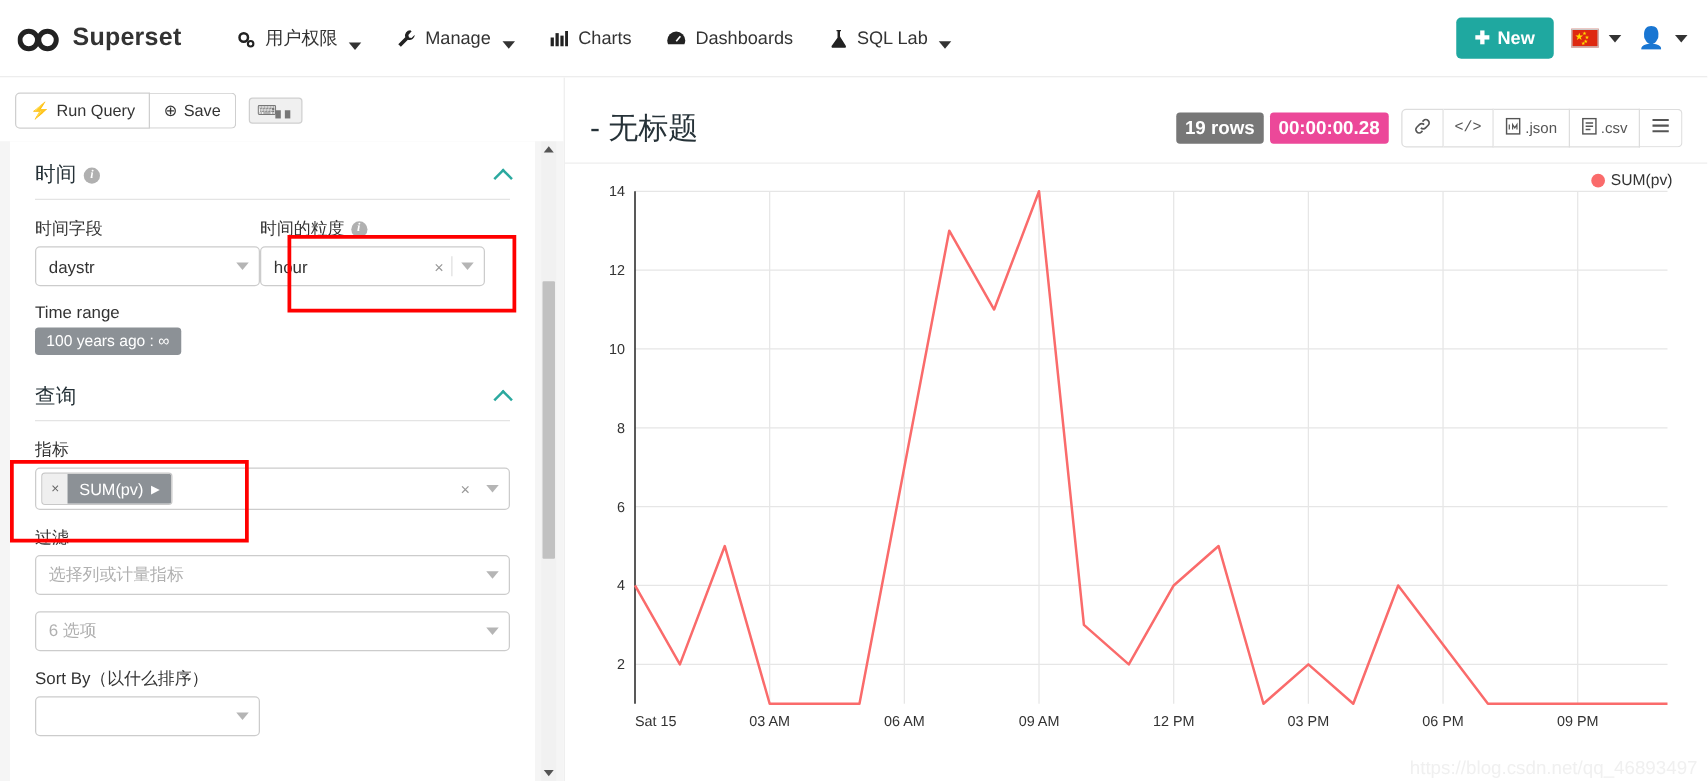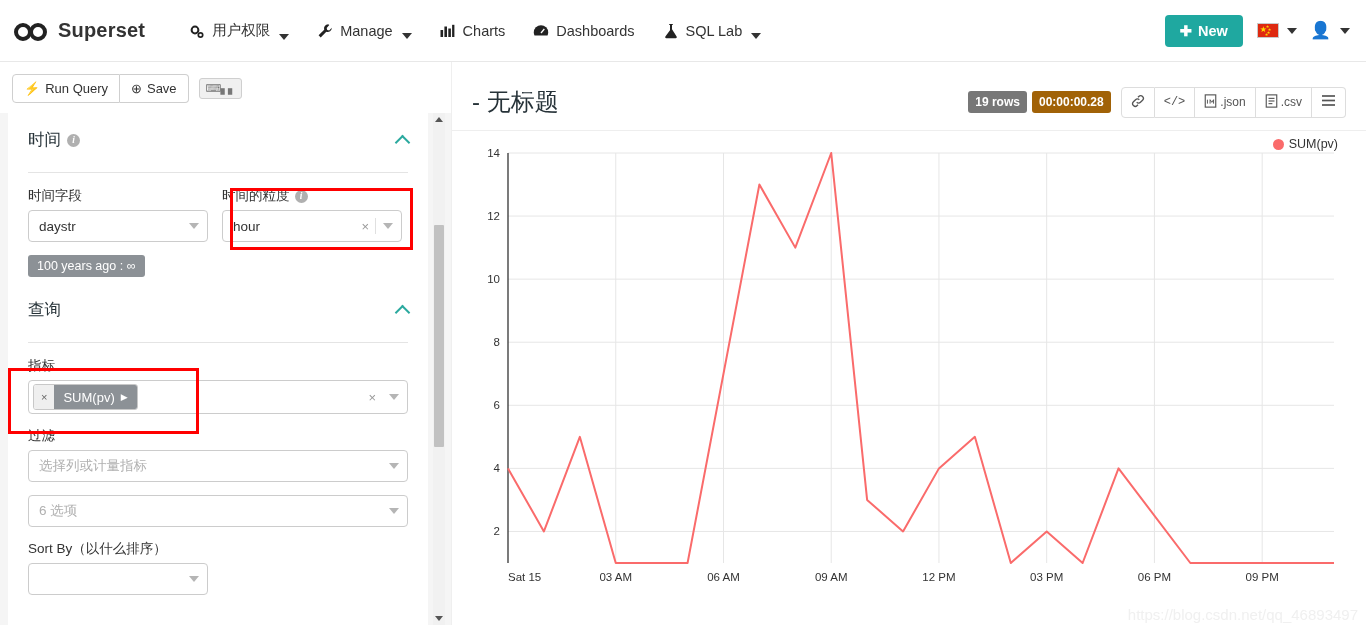--- a/index.html
+++ b/index.html
@@ -93,37 +93,37 @@
     padding: 0 0 0 8px;
   }
   .panel-card {
     background: #fff; margin-right: 23px;
     height: 100%; overflow: hidden;
     padding: 16px 20px 0 20px;
     position: relative;
   }
   .section-head {
     display: flex; align-items: center; justify-content: space-between;
-    padding-bottom: 21px; border-bottom: 1px solid #e4e4e4;
+    padding-bottom: 8px; border-bottom: 1px solid #e4e4e4;
     margin-bottom: 14px;
   }
   .section-title { font-size: 16.5px; color: #263238; display: flex; align-items: center; gap: 6px; }
   .info-ic {
     display: inline-flex; align-items: center; justify-content: center;
     width: 13px; height: 13px; border-radius: 50%;
     background: #b0b0b0; color: #fff; font-size: 9.5px; font-weight: bold;
     font-style: italic; font-family: "Liberation Serif", serif;
   }
   .chevron-up {
     width: 11px; height: 11px;
     border-left: 2px solid #2ba99f; border-top: 2px solid #2ba99f;
     transform: rotate(45deg); margin-bottom: -4px;
   }
 
-  .ctl-row { display: flex; gap: 14px; }
+  .ctl-row { display: flex; }
   .ctl { margin-bottom: 13px; }
   .ctl-label { font-size: 13.5px; color: #333; margin-bottom: 5px; display: flex; align-items: center; gap: 5px; }
   .select-box {
     height: 32px; background: #fff; border: 1px solid #ccc; border-radius: 4px;
     display: flex; align-items: center; padding: 0 6px 0 10px;
     font-size: 13.5px; color: #333; position: relative; cursor: pointer;
   }
   .select-box .val { flex: 1; overflow: hidden; white-space: nowrap; }
   .select-box .ph { color: #b0b0b0; }
   .clear-x { color: #999; font-size: 13px; padding: 0 6px; cursor: pointer; }
@@ -182,25 +182,25 @@
     display: flex; flex-direction: column;
   }
   .chart-header {
     display: flex; align-items: center;
     padding: 24px 20px 12px 20px;
     border-bottom: 1px solid #eee;
   }
   .chart-title { font-size: 24px; color: #263238; font-weight: normal; }
   .header-right { margin-left: auto; display: flex; align-items: center; gap: 5px; }
   .badge {
-    font-size: 12px; font-weight: bold; color: #fff;
+    font-size: 15px; font-weight: bold; color: #fff;
     padding: 4px 7px; border-radius: 3px;
   }
   .badge-rows { background: #777; }
-  .badge-time { background: #a16207; }
+  .badge-time { background: #ec4899; }
   .hdr-btn-group { display: flex; margin-left: 5px; }
   .hdr-btn {
     border: 1px solid #ddd; background: #fff; cursor: pointer;
     padding: 6px 9px; font-size: 12px; color: #555;
     display: flex; align-items: center; gap: 3px; border-left: none;
   }
   .hdr-btn:first-child { border-left: 1px solid #ddd; border-radius: 4px 0 0 4px; }
   .hdr-btn:last-child { border-radius: 0 4px 4px 0; }
 
   .chart-area { flex: 1; position: relative; padding: 4px 14px 0 10px; }
@@ -354,20 +354,21 @@
             <div class="select-box">
               <span class="val">hour</span>
               <span class="clear-x">×</span>
               <span class="sep-v"></span>
               <span class="dd-arrow"></span>
             </div>
           </div>
         </div>
 
         <div class="ctl">
+          <div class="ctl-label">Time range</div>
           <span class="time-range-pill">100 years ago : ∞</span>
         </div>
 
         <div class="section-head" style="margin-top:22px;">
           <div class="section-title">
             <span>查询</span>
           </div>
           <span class="chevron-up"></span>
         </div>
 

